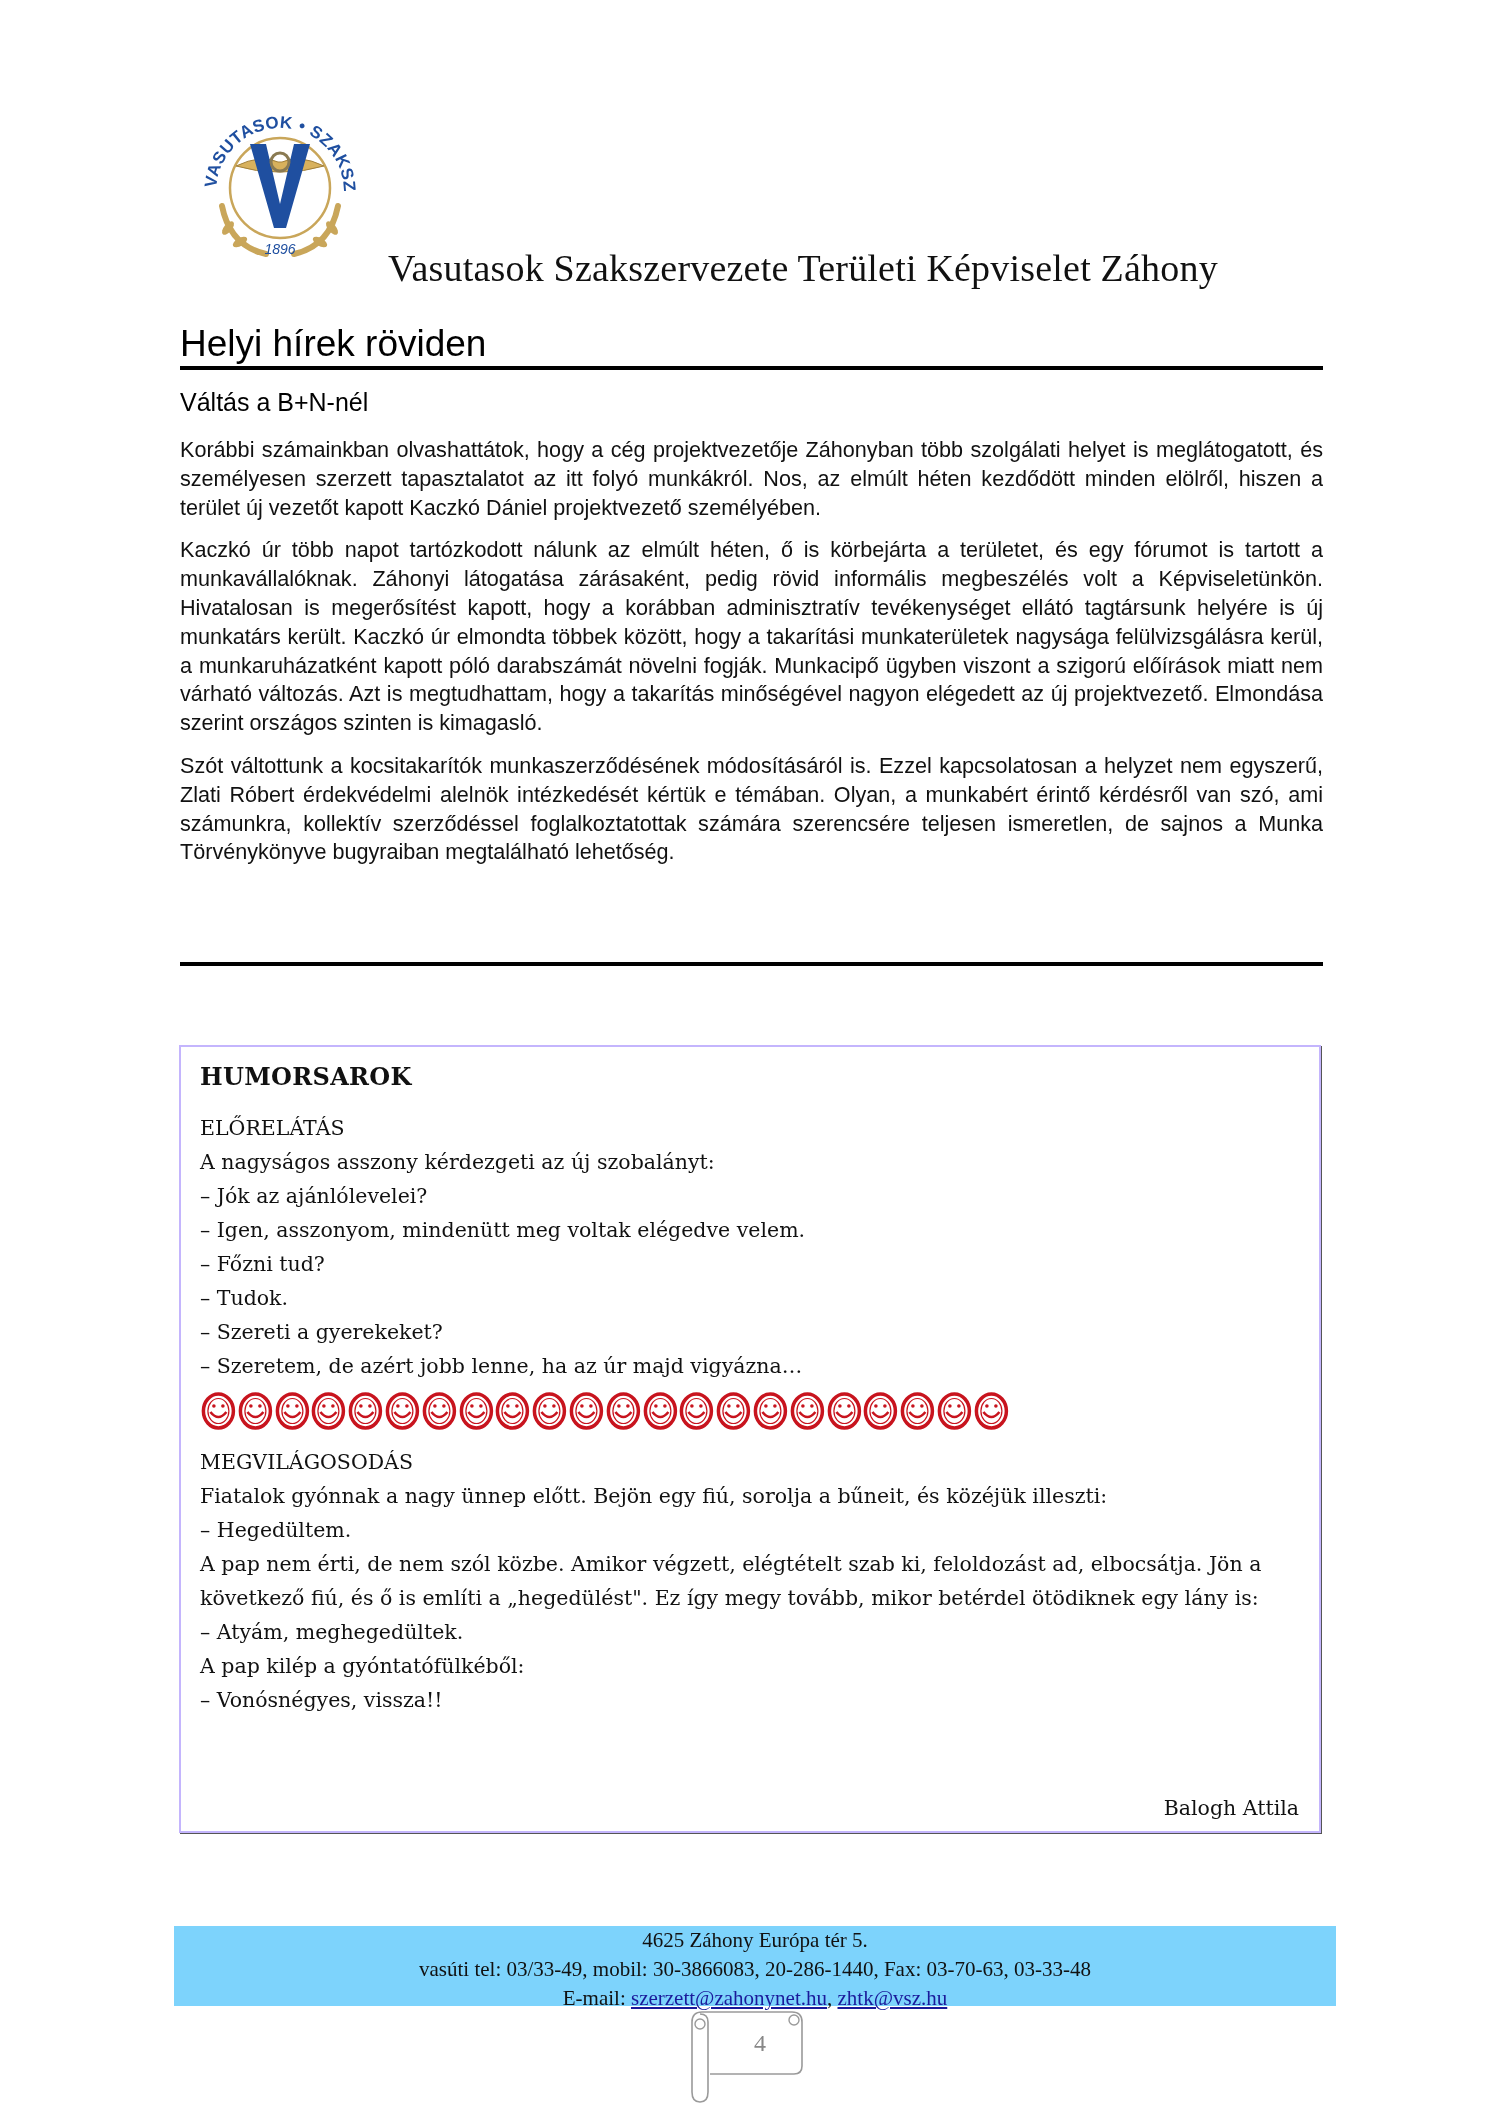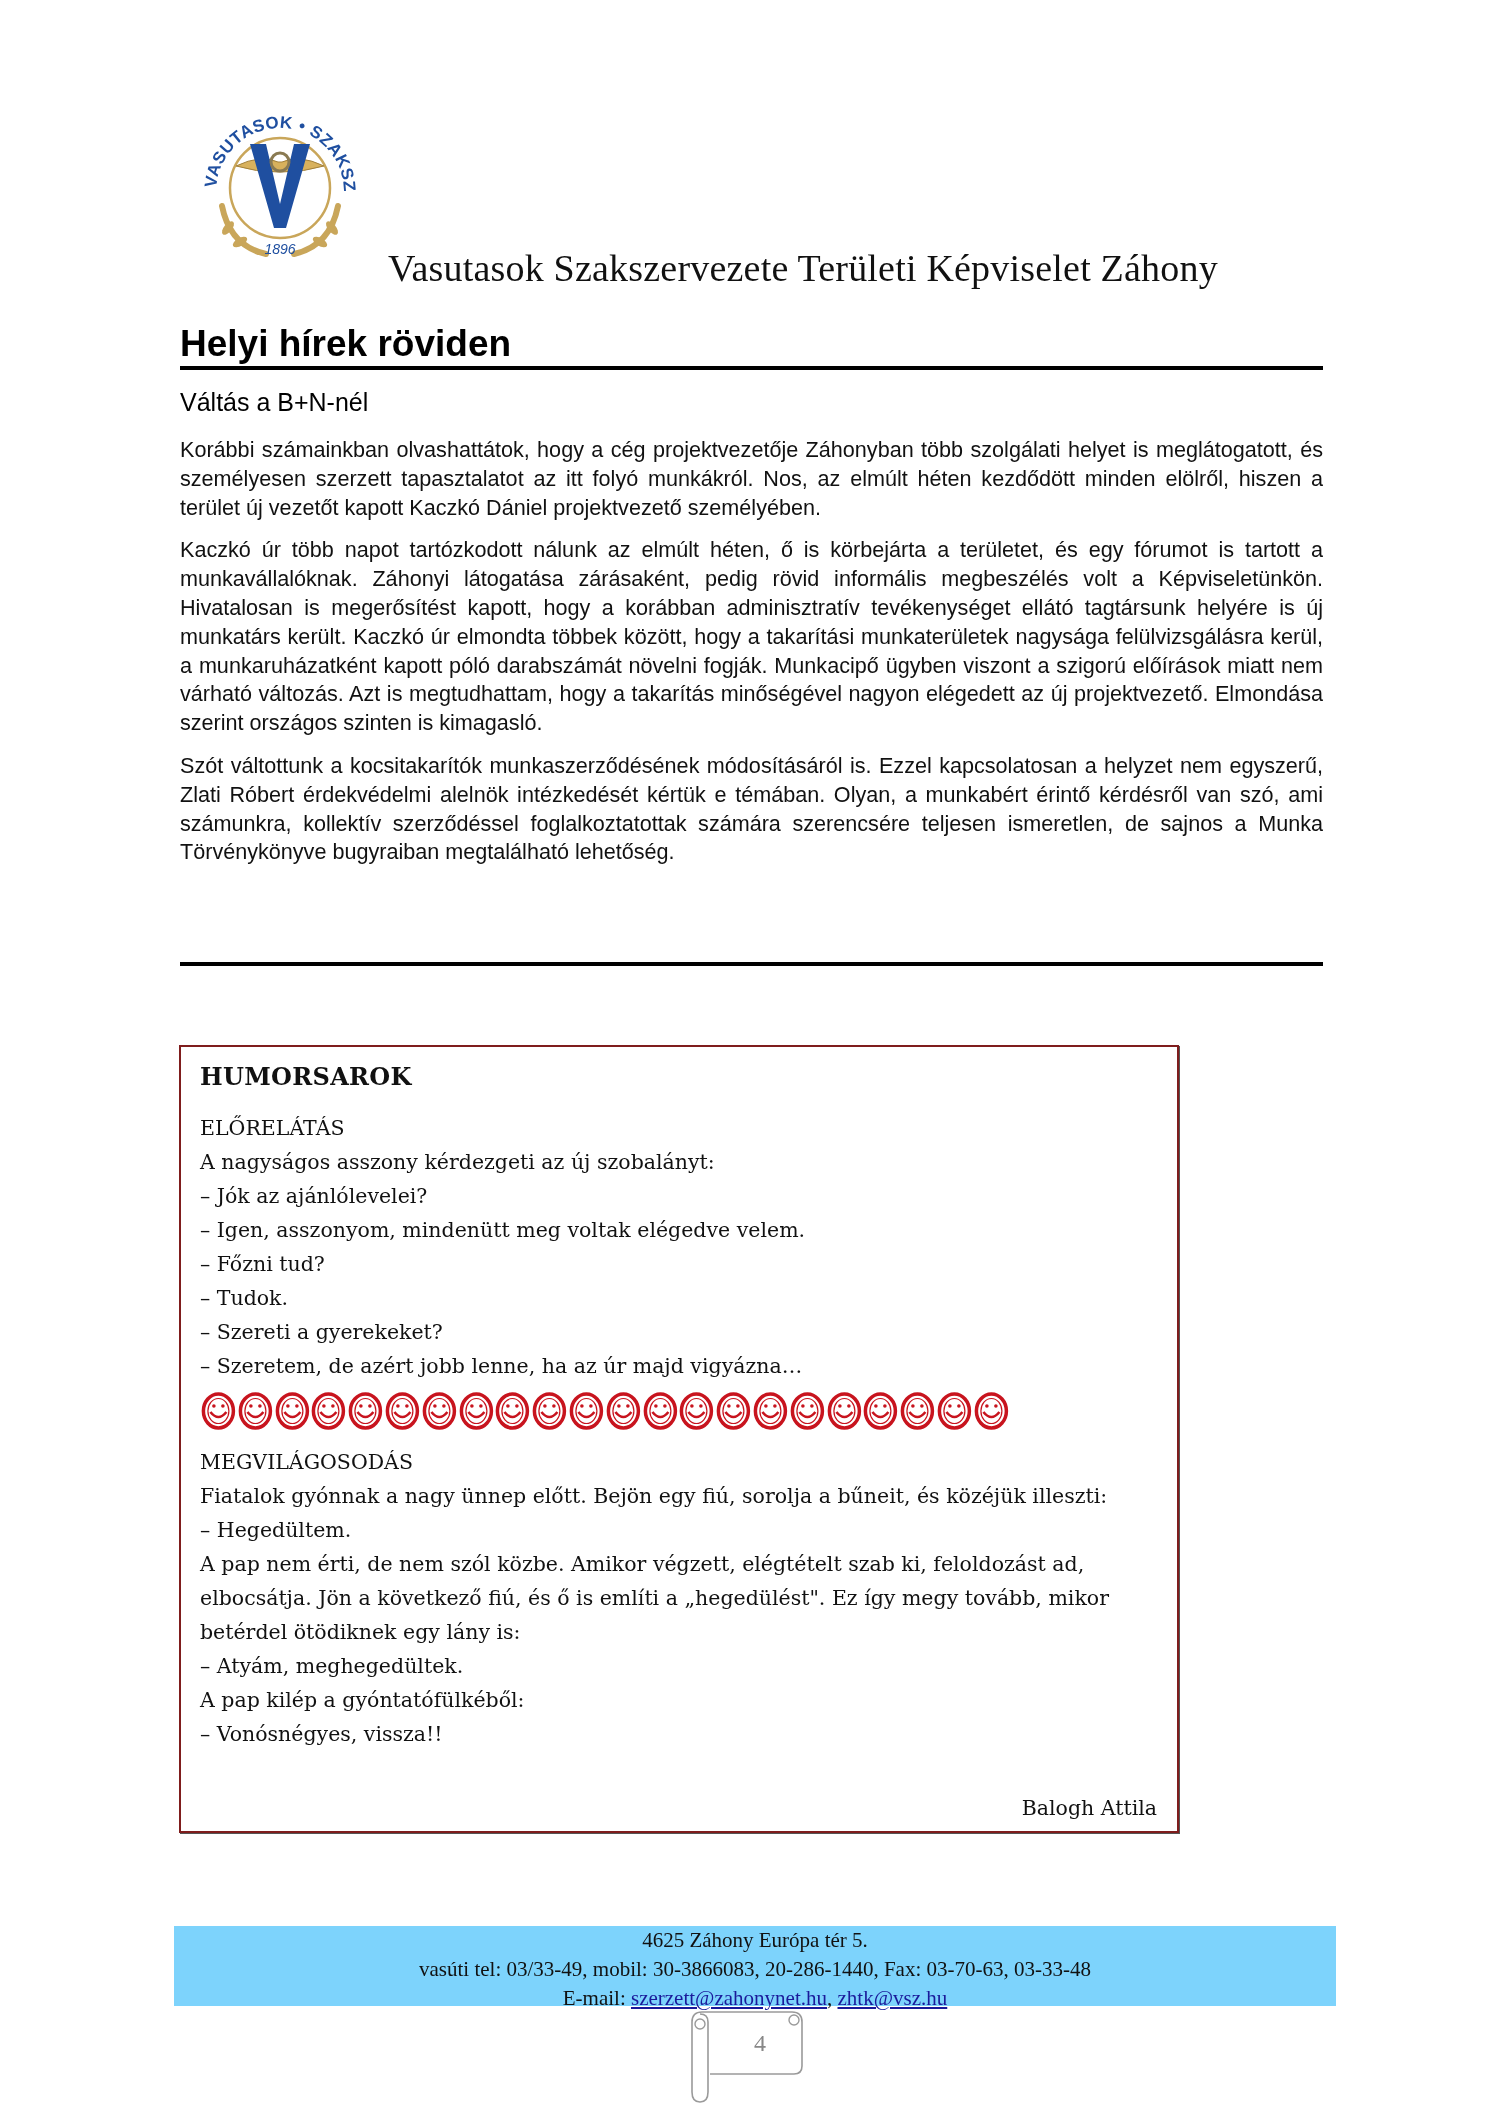--- a/index.html
+++ b/index.html
@@ -8,38 +8,38 @@
 
   .logo { position: absolute; left: 186px; top: 96px; width: 188px; height: 180px; }
   .header-title {
     position: absolute; left: 388px; top: 246px;
     font-family: "Liberation Serif", serif; font-size: 38px; color: #111;
     white-space: nowrap; letter-spacing: 0.2px;
   }
 
   .section-title {
     position: absolute; left: 180px; top: 322px; width: 1143px;
-    font-family: "Liberation Sans", sans-serif; font-weight: bold; font-size: 37px;
+    font-family: "Liberation Sans", sans-serif; font-weight: normal; font-size: 37px;
     color: #000; border-bottom: 4px solid #000; line-height: 44px; padding-bottom: 0px;
   }
   .subtitle {
     position: absolute; left: 180px; top: 388px;
     font-family: "Liberation Sans", sans-serif; font-weight: normal; font-size: 25px; color: #000;
   }
   .article {
     position: absolute; left: 180px; top: 436px; width: 1143px;
     font-family: "Liberation Sans", sans-serif; font-size: 21.6px; line-height: 28.8px;
     color: #111; text-align: justify;
   }
   .article p { margin: 0 0 14px 0; }
   .rule-bottom { position: absolute; left: 180px; top: 962px; width: 1143px; height: 4px; background: #000; }
 
   .humor-box {
-    position: absolute; left: 179px; top: 1045px; width: 1000px; height: 788px;
-    border: 2px solid #7f1d1d; box-shadow: 1px 1px 0 #555;
+    position: absolute; left: 179px; top: 1045px; width: 1142px; height: 788px;
+    border: 2px solid #c4b5fd; box-shadow: 1px 1px 0 #555;
     font-family: "DejaVu Serif", serif; color: #111; box-sizing: border-box;
   }
   .humor-inner { position: absolute; left: 19px; top: 14px; right: 18px; }
   .humor-heading { font-size: 24px; font-weight: bold; letter-spacing: 0.3px; margin: 0 0 18px 0; line-height: 32px; }
   .joke-title { font-size: 20.5px; line-height: 34px; }
   .joke-line { font-size: 20.5px; line-height: 34px; white-space: nowrap; }
   .joke-para { font-size: 20.5px; line-height: 34px; }
   .smiley-row { display: flex; gap: 0; margin: 8px 0 14px 0; height: 40px; }
   .smiley { width: 36.8px; height: 40px; display: block; }
   .signature { position: absolute; right: 20px; bottom: 8px; font-size: 20.5px; line-height: 30px; }

